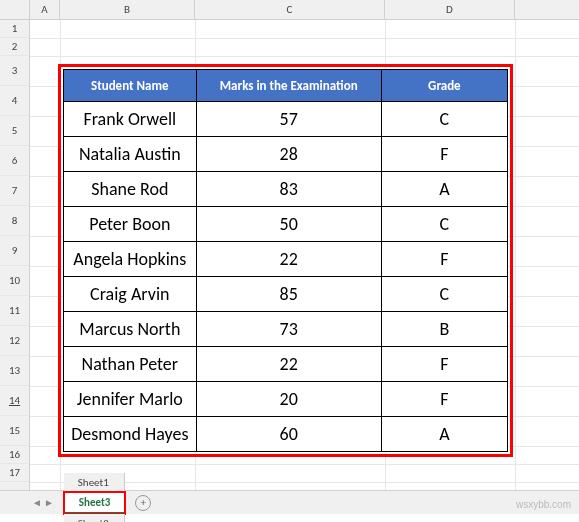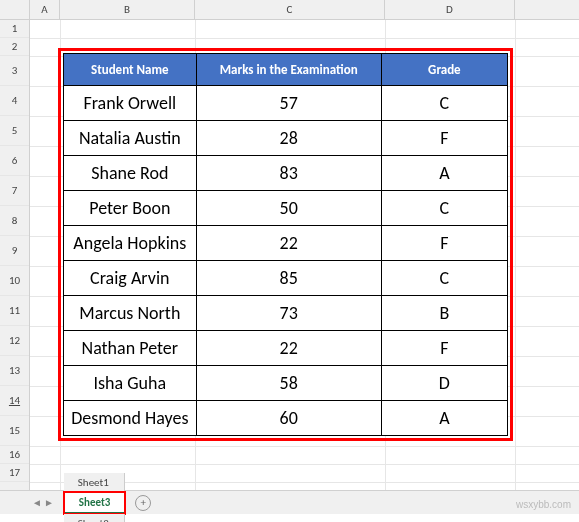--- a/index.html
+++ b/index.html
@@ -218,21 +218,21 @@
         <div class="hline" style="top: 246px;"></div>
         <div class="hline" style="top: 276px;"></div>
         <div class="hline" style="top: 306px;"></div>
         <div class="hline" style="top: 336px;"></div>
         <div class="hline" style="top: 366px;"></div>
         <div class="hline" style="top: 396px;"></div>
         <div class="hline" style="top: 426px;"></div>
         <div class="hline" style="top: 444px;"></div>
         <div class="hline" style="top: 462px;"></div>
       </div>
-    <div class="data-table-wrap" id="data-table-wrap" style="top: 28px; left: 28px; width: 455px;">
+    <div class="data-table-wrap" id="data-table-wrap" style="top: 44px; left: 28px; width: 455px;">
       <table class="data-table" id="data-table">
         <thead>
             <tr id="thead-row">
               <th style="width: 135px;">Student Name</th>
               <th style="width: 190px;">Marks in the Examination</th>
               <th style="width: 130px;">Grade</th>
             </tr>
           </thead>
         <tbody id="tbody">
             <tr>
@@ -269,23 +269,23 @@
               <td>Marcus North</td>
               <td>73</td>
               <td>B</td>
             </tr>
             <tr>
               <td>Nathan Peter</td>
               <td>22</td>
               <td>F</td>
             </tr>
             <tr>
-              <td>Isha Guha</td>
-              <td>58</td>
-              <td>D</td>
+              <td>Jennifer Marlo</td>
+              <td>20</td>
+              <td>F</td>
             </tr>
             <tr>
               <td>Desmond Hayes</td>
               <td>60</td>
               <td>A</td>
             </tr>
           </tbody>
       </table>
     </div>
   </div>

